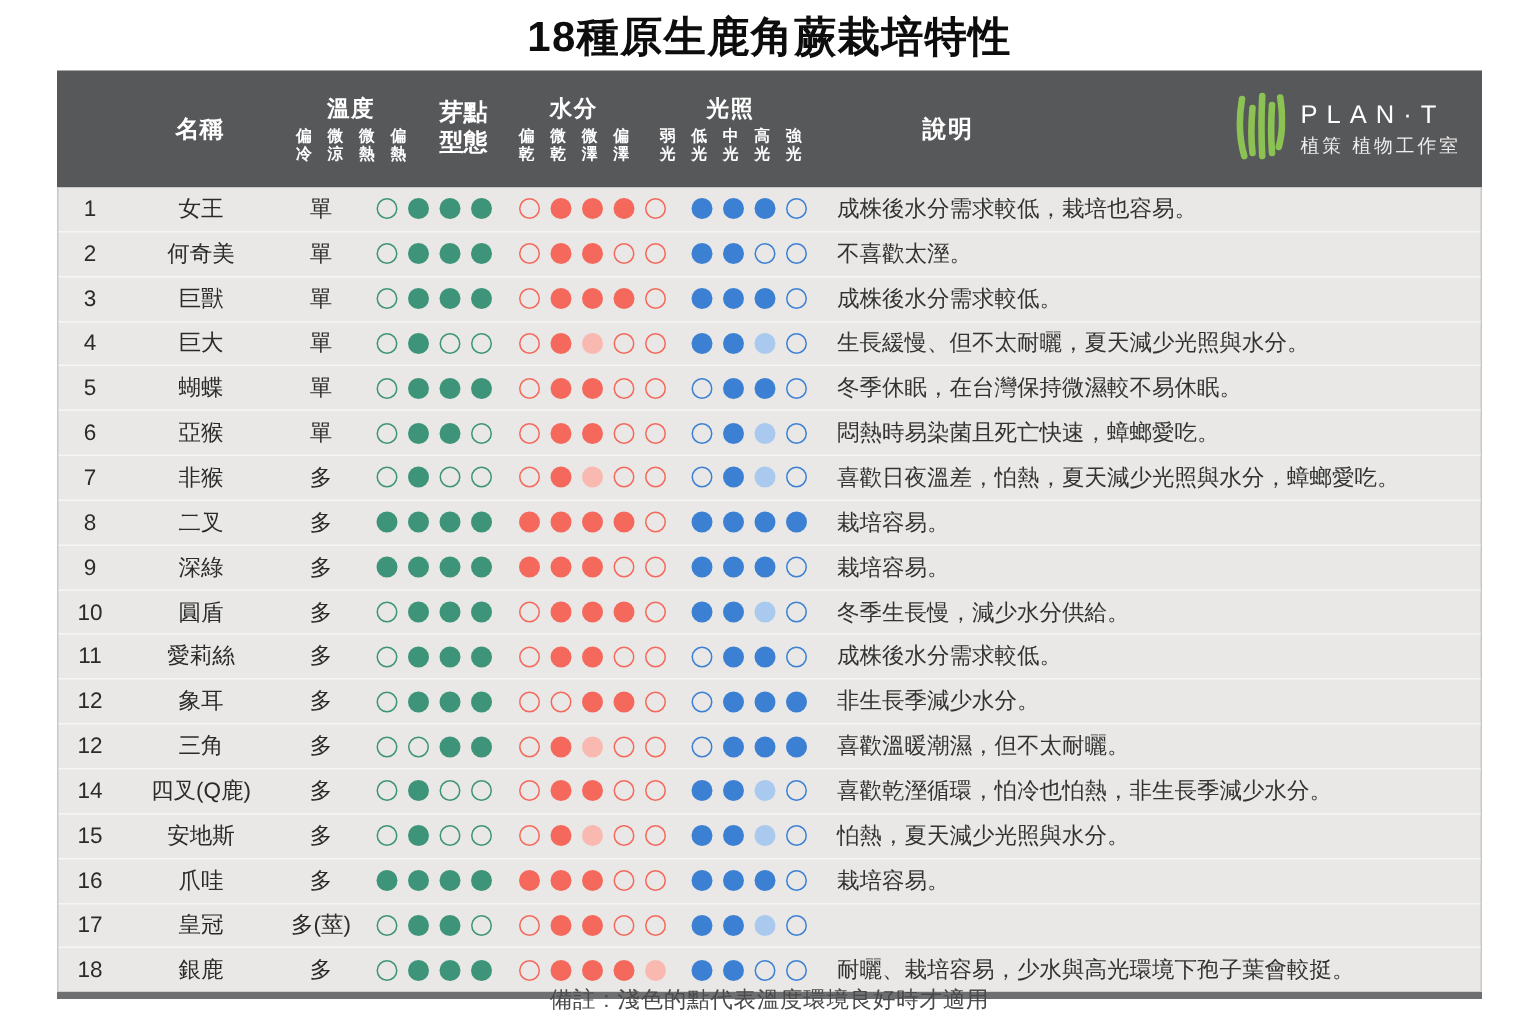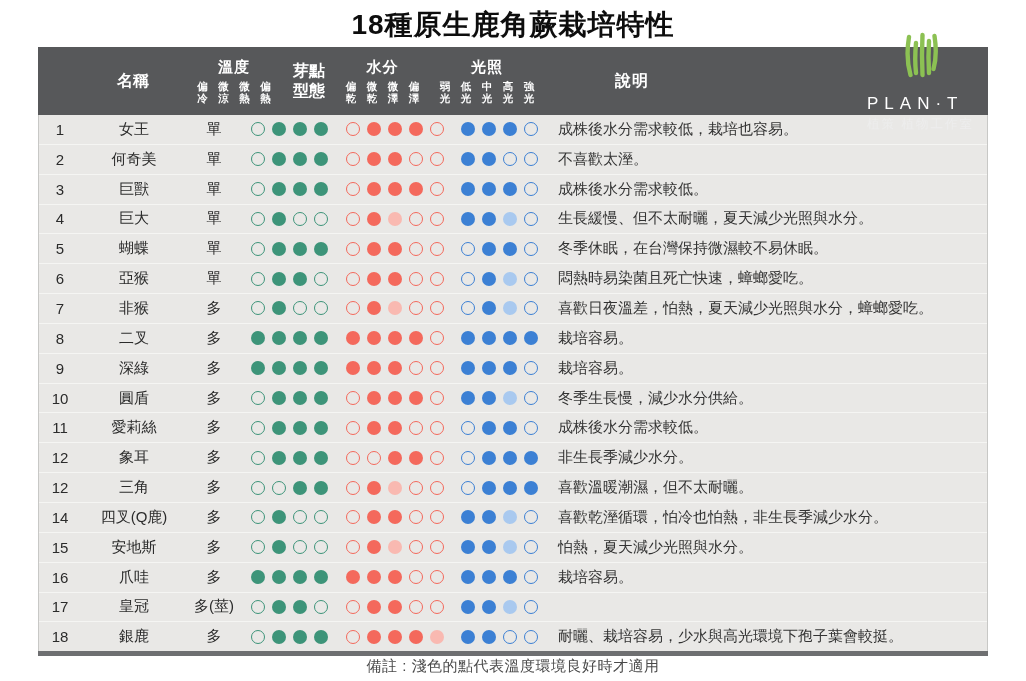--- a/index.html
+++ b/index.html
@@ -7,38 +7,38 @@
     position:relative;width:1026px;height:681px;background:#ffffff;
     font-family:"Liberation Sans","DejaVu Sans",sans-serif;overflow:hidden;
   }
   .title{
     position:absolute;top:6px;left:0;width:100%;text-align:center;
     font-size:28px;font-weight:bold;color:#0d0d0d;letter-spacing:1px;
   }
   .table{position:absolute;left:38px;top:47px;width:950px;border-bottom:5px solid #6E6F71;}
   
   .thead{
-    display:flex;align-items:stretch;background:#57585A;color:#fff;height:68px;justify-content:space-between;
+    display:flex;align-items:stretch;background:#57585A;color:#fff;height:78px;justify-content:space-between;
   }
   .hc{display:flex;align-items:center;justify-content:center;}
   .col-no{width:42px;}
   .col-name{width:106px;font-size:16px;font-weight:bold;}
   .col-bud{width:54px;}
   .bud-label{width:36px;text-align:center;font-size:16px;font-weight:bold;word-break:break-all;line-height:1.25;}
   .col-temp{width:96px;}
   .col-light{width:116px;}
   .col-water{width:93px;}
   .col-desc{flex:1;}
   .group-cell{display:flex;flex-direction:column;align-items:center;justify-content:center;gap:4px;}
   .group-label{font-size:15px;font-weight:bold;letter-spacing:1px;}
   .subs{display:flex;gap:7px;justify-content:center;}
   .sub{width:14px;text-align:center;font-size:10.5px;line-height:1.12;word-break:break-all;font-weight:bold;}
   .hc-desc{display:flex;align-items:center;}
   .desc-label{margin-left:70px;font-size:16px;font-weight:bold;letter-spacing:1px;}
-  .logo{margin-left:auto;margin-right:14px;display:flex;align-items:center;gap:10px;flex-direction:column;}
+  .logo{margin-left:auto;margin-right:14px;display:flex;align-items:center;gap:10px;}
   .logo-text{display:flex;flex-direction:column;gap:2px;}
   .logo-brand{font-size:17px;letter-spacing:6px;color:#ffffff;font-weight:normal;}
   .logo-sub{font-size:12.5px;letter-spacing:2px;color:#ededed;}
   
   .tbody{
     background:#E9E8E6;border-left:1px solid #C8C8C6;border-right:1px solid #C8C8C6;
   }
   .row{display:flex;align-items:center;height:28.85px;border-top:1px solid #F5F5F3;}
   .row:first-child{border-top:none;}
   .cell{font-size:15px;color:#2b2b2b;}

